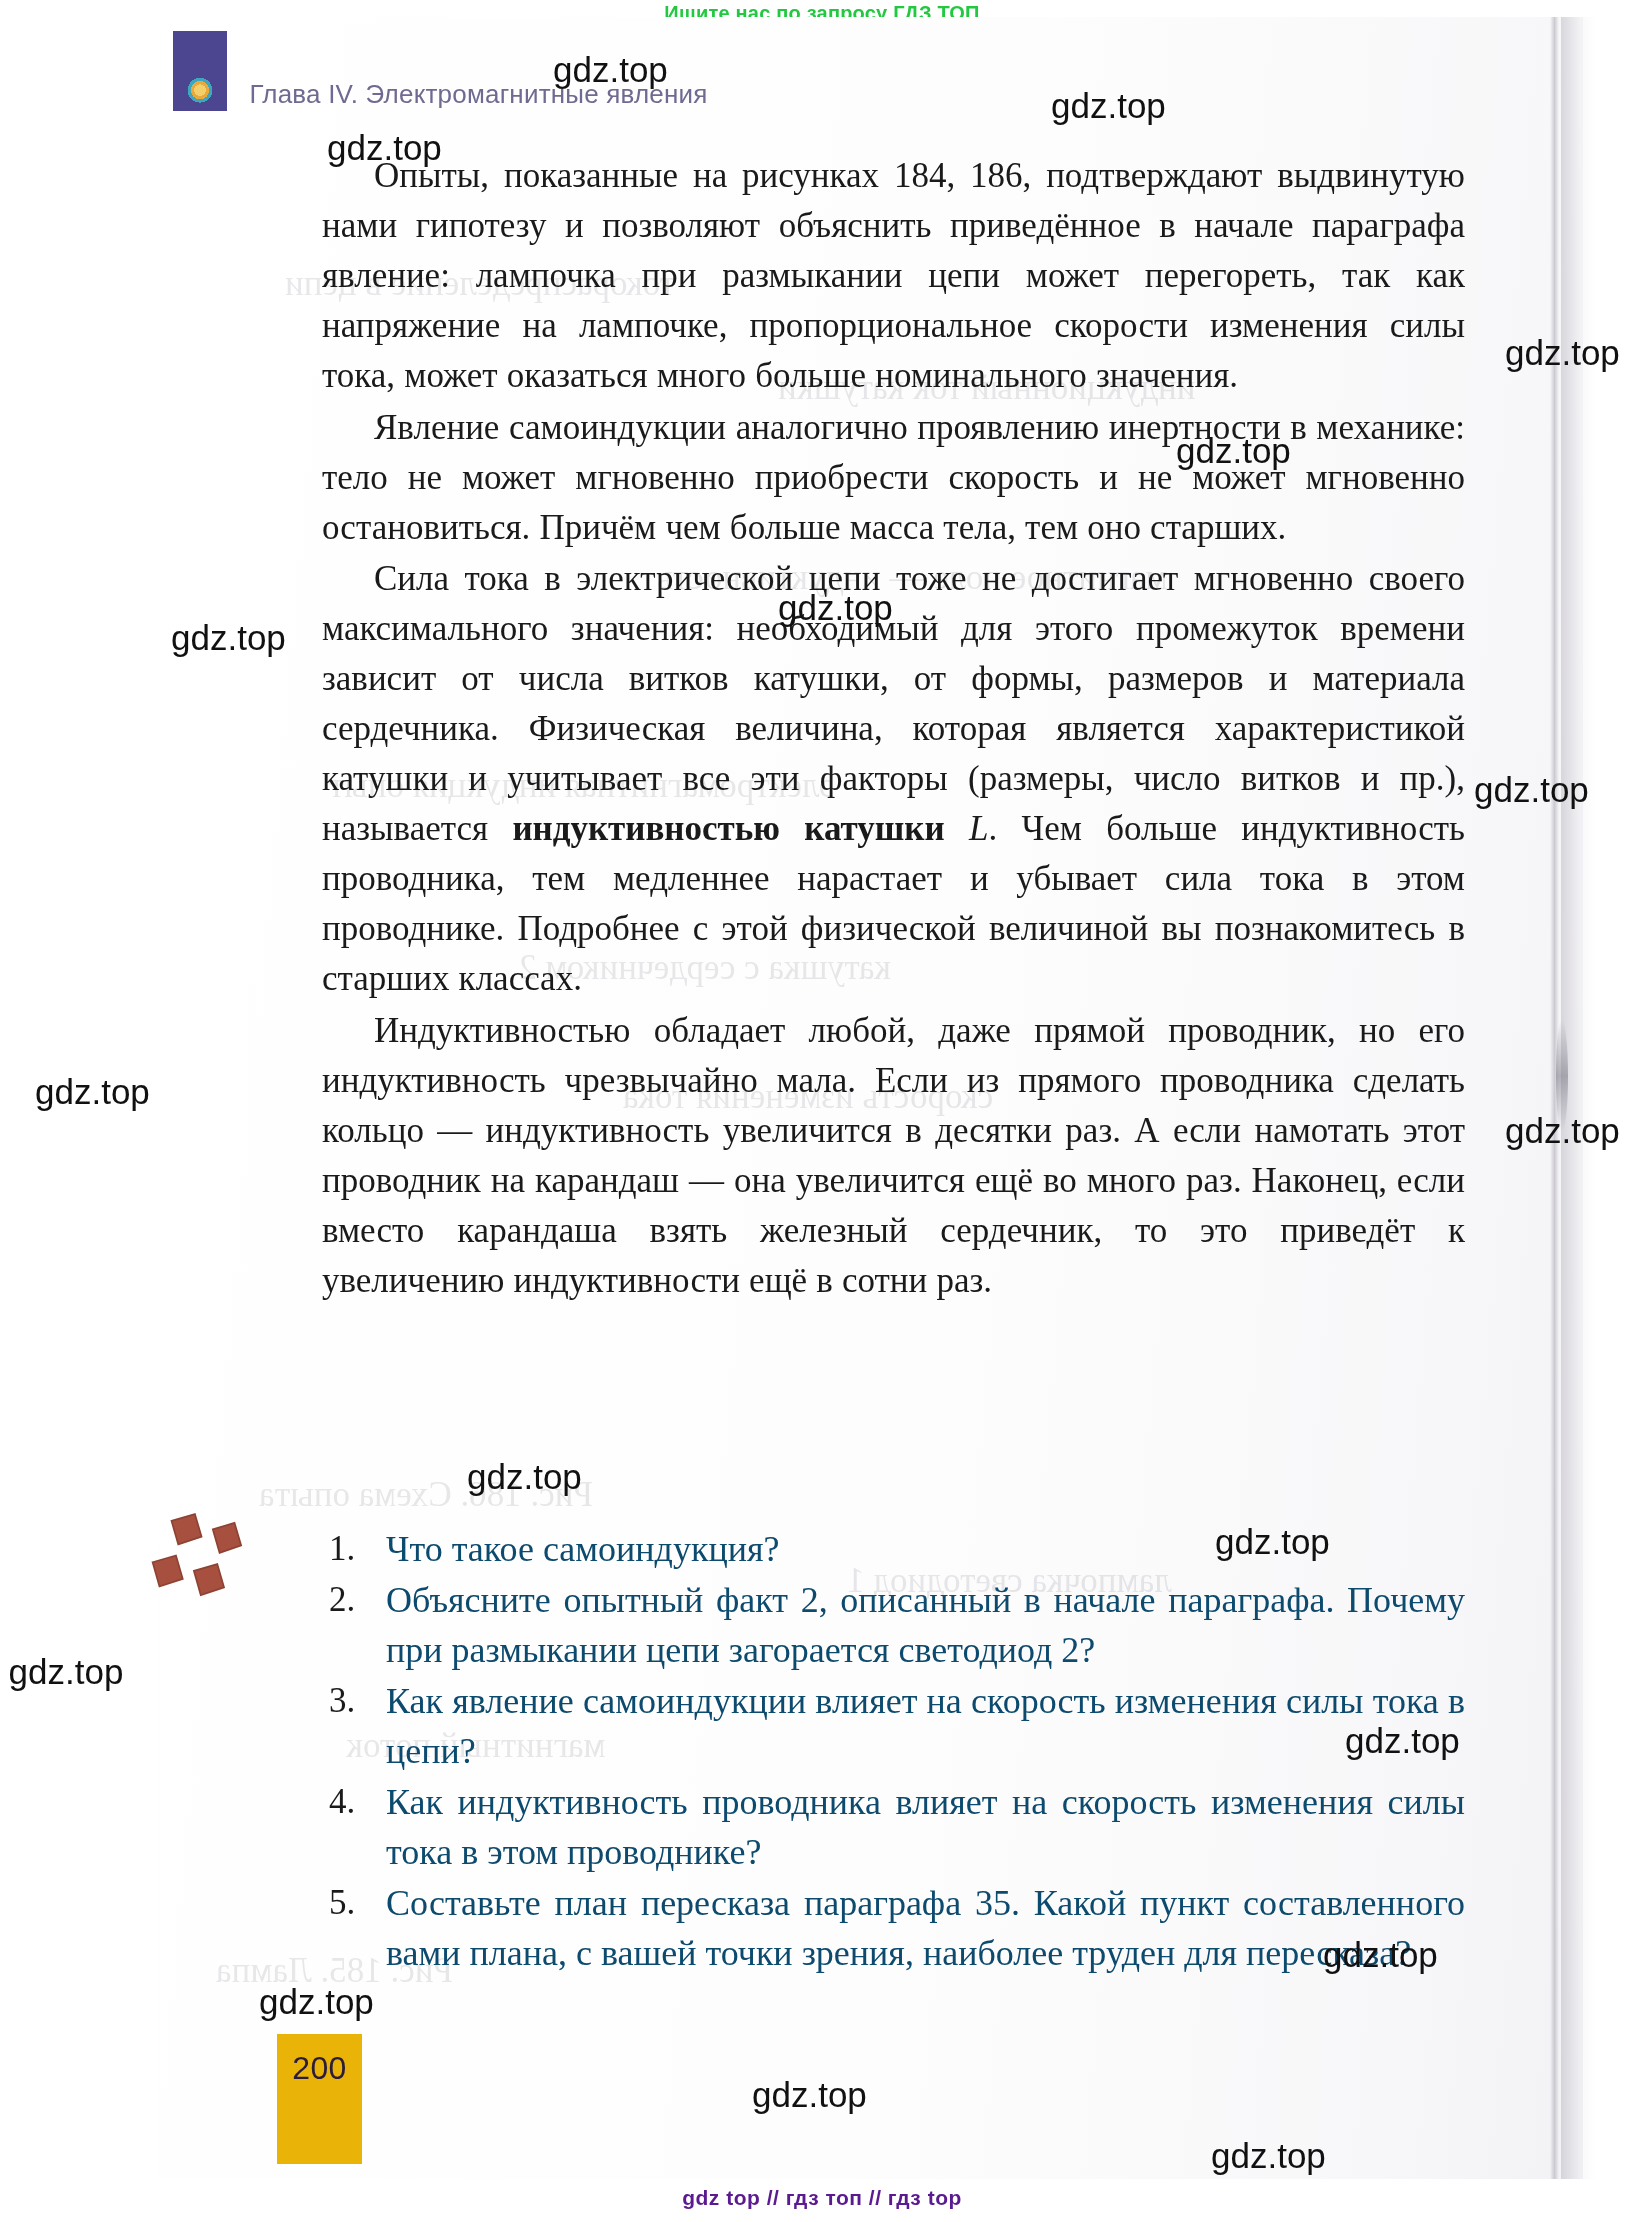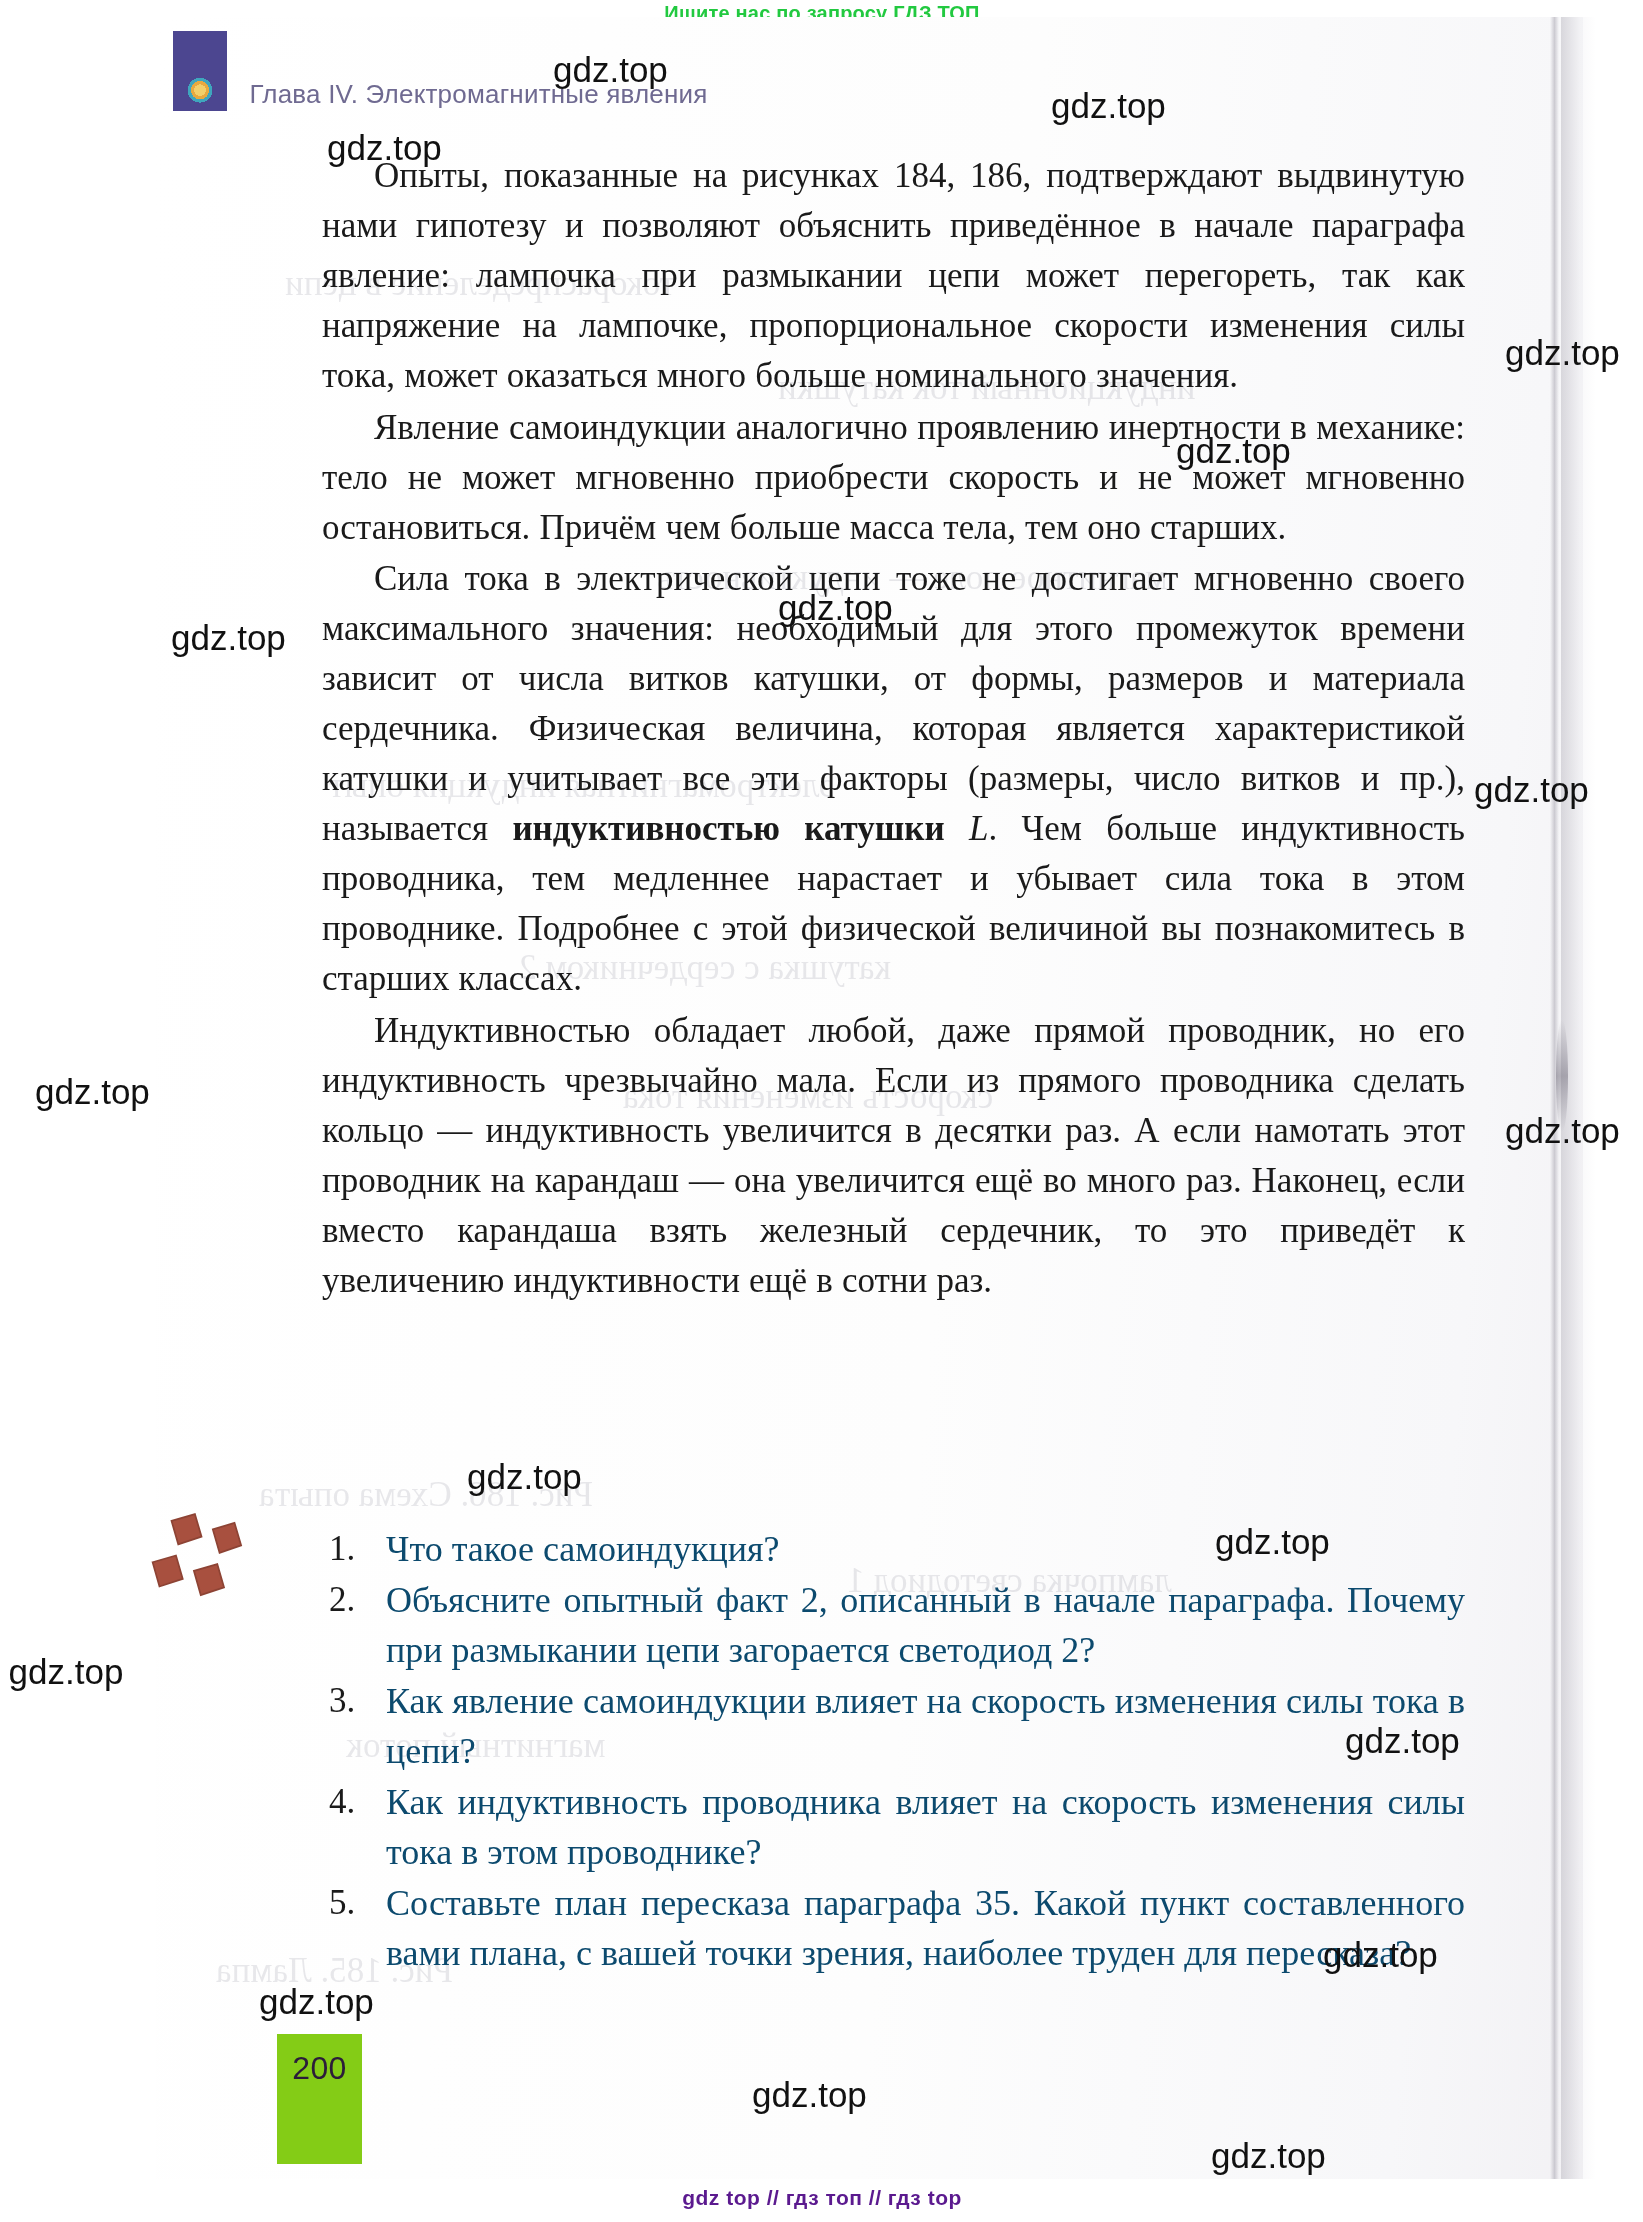--- a/index.html
+++ b/index.html
@@ -155,21 +155,21 @@
     height: 105px;
   }
 
   
   .page-chip {
     position: absolute;
     left: 277px;
     top: 2034px;
     width: 85px;
     height: 130px;
-    background: #84cc16;
+    background: #eab308;
     display: flex;
     align-items: flex-start;
     justify-content: center;
     padding-top: 15.6px;
     box-sizing: border-box;
   }
   .page-chip span {
     font-family: "Liberation Sans", "DejaVu Sans", sans-serif;
     font-size: 32px;
     color: #2b1c3a;

